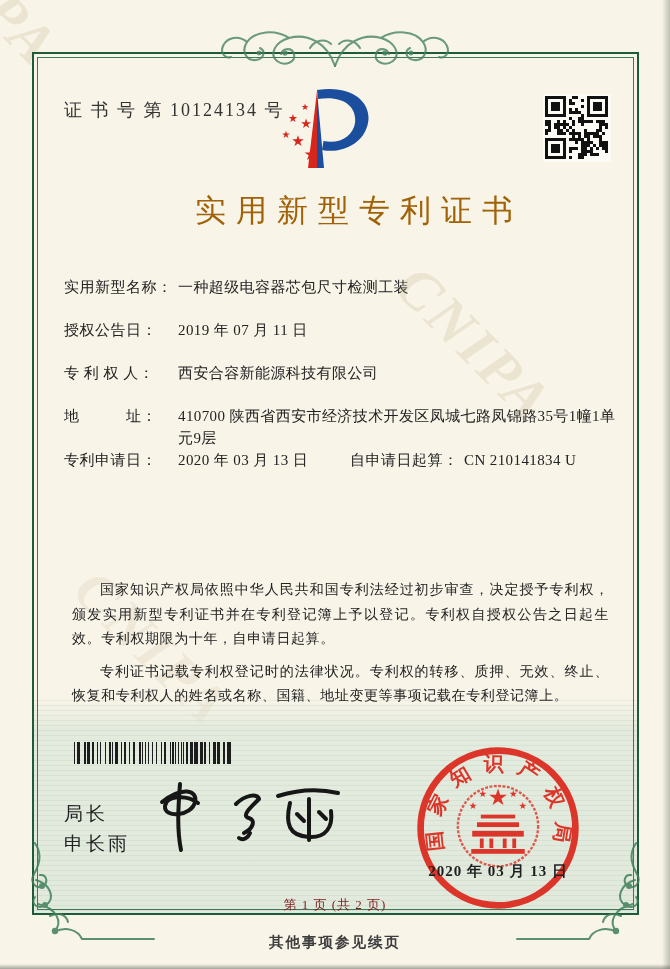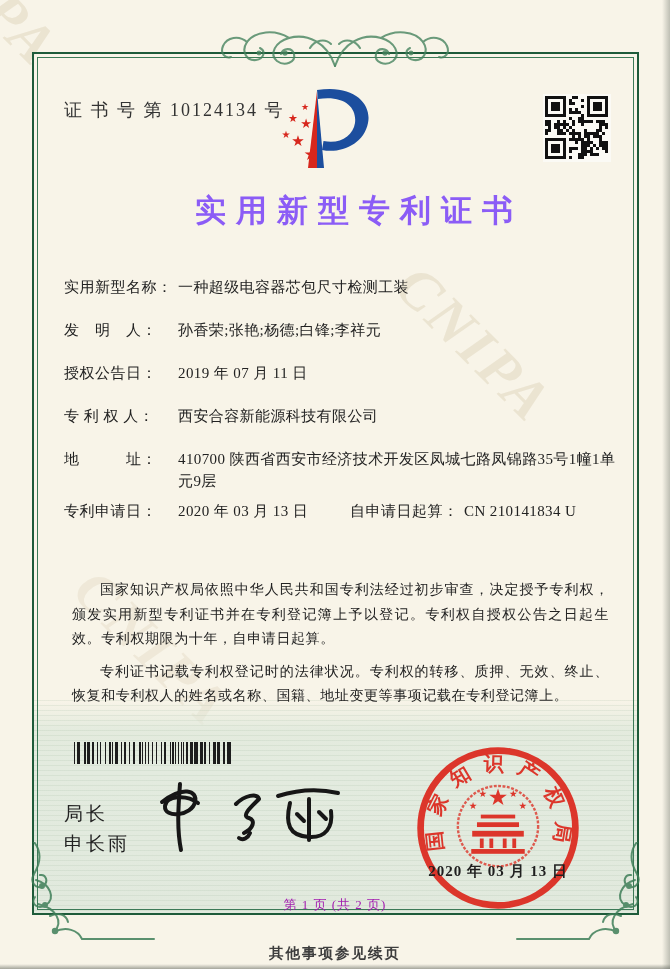--- a/index.html
+++ b/index.html
@@ -37,47 +37,47 @@
   }
   .flourish{position:absolute; z-index:4; pointer-events:none;}
   .flourish.top{left:215px; top:26px;}
   .flourish.bl{left:28px; top:842px;}
   .flourish.br{right:27px; top:842px;}
   .cert-no{position:absolute; left:64px; top:98px; font-size:18px; letter-spacing:2px; color:#333; z-index:5;}
   .logo{position:absolute; left:260px; top:88px; z-index:5;}
   .qr{position:absolute; left:543px; top:94px; width:68px; height:68px; background:#fbfaf5; padding:2px; box-sizing:border-box; z-index:5;}
   .title{
     position:absolute; left:0; right:0; top:190px; text-align:center;
-    font-size:31px; font-weight:bold; letter-spacing:10px; color:#8b5cf6; z-index:5;padding-left:48px;
+    font-size:31px; font-weight:normal; letter-spacing:10px; color:#a16207; z-index:5;padding-left:48px;
   }
   .fields{position:absolute; left:64px; top:276px; width:556px; z-index:5; font-size:15px;}
   .row{display:flex; line-height:22px; margin-bottom:21px;}
   .row .lab{width:114px; flex:none; letter-spacing:0.5px; color:#222;}
   .row .val{flex:1; letter-spacing:0.4px; color:#222;}
-  .row.address{margin-bottom:8px;}
+  .row.address{margin-bottom:0;}
   .row.address .val{max-width:442px;}
   .row.grant .val-date{width:172px; flex:none;}
   .body-text{position:absolute; left:64px; top:570px; width:553px; z-index:5;}
   .body-text p{
     margin:8px; font-size:14px; line-height:24.5px; text-indent:2em;
     text-align:justify; letter-spacing:0.6px; color:#222;
   }
   .barcode{position:absolute; left:74px; top:742px; z-index:5;}
   .signer{position:absolute; left:64px; top:799px; z-index:5; font-size:19px; letter-spacing:3px; color:#222; line-height:30px;
     font-family:"Liberation Sans","DejaVu Sans",sans-serif;}
   .sig{position:absolute; left:140px; top:772px; z-index:5;}
   .seal{position:absolute; left:412px; top:742px; z-index:5;}
   .seal-date{
     position:absolute; left:412px; top:862px; width:172px; text-align:center;
     font-size:15px; letter-spacing:1px; color:#1f1f1f; z-index:6; font-weight:bold;
   }
-  .page-num{position:absolute; left:0; right:0; top:896px; text-align:center; font-size:13px; letter-spacing:1px; color:#a21caf; z-index:5;}
+  .page-num{position:absolute; left:0; right:0; top:896px; text-align:center; font-size:13px; letter-spacing:1px; color:#7f1d1d; z-index:5;}
   .continuation{
     position:absolute; left:0; right:0; top:933px; text-align:center;
-    font-size:14.5px; letter-spacing:2px; color:#3d3d3d; z-index:5; font-weight:bold;margin-top:11px;
+    font-size:14.5px; letter-spacing:2px; color:#3d3d3d; z-index:5; font-weight:bold;
   }
   .scan-right{position:absolute; right:0; top:0; width:8px; height:100%; z-index:9;
     background:linear-gradient(90deg, rgba(130,135,125,0), rgba(120,126,116,0.45));}
   .scan-bottom{position:absolute; left:0; bottom:0; width:100%; height:5px; z-index:9;
     background:linear-gradient(180deg, rgba(90,95,88,0), rgba(80,86,78,0.5));}
 </style>
 </head>
 <body>
 
 <div class="page">
@@ -281,24 +281,20 @@
   </div>
 
   <div class="title">实用新型专利证书</div>
 
   <div class="fields">
     <div class="row">
       <span class="lab">实用新型名称：</span>
       <span class="val">一种超级电容器芯包尺寸检测工装</span>
     </div>
     <div class="row">
-      <span class="lab">发　明　人：</span>
-      <span class="val">孙香荣;张艳;杨德;白锋;李祥元</span>
-    </div>
-    <div class="row">
       <span class="lab">授权公告日：</span>
       <span class="val">2019 年 07 月 11 日</span>
     </div>
     <div class="row">
       <span class="lab">专 利 权 人：</span>
       <span class="val">西安合容新能源科技有限公司</span>
     </div>
     <div class="row address">
       <span class="lab">地　　　址：</span>
       <span class="val">410700 陕西省西安市经济技术开发区凤城七路凤锦路35号1幢1单元9层</span>

